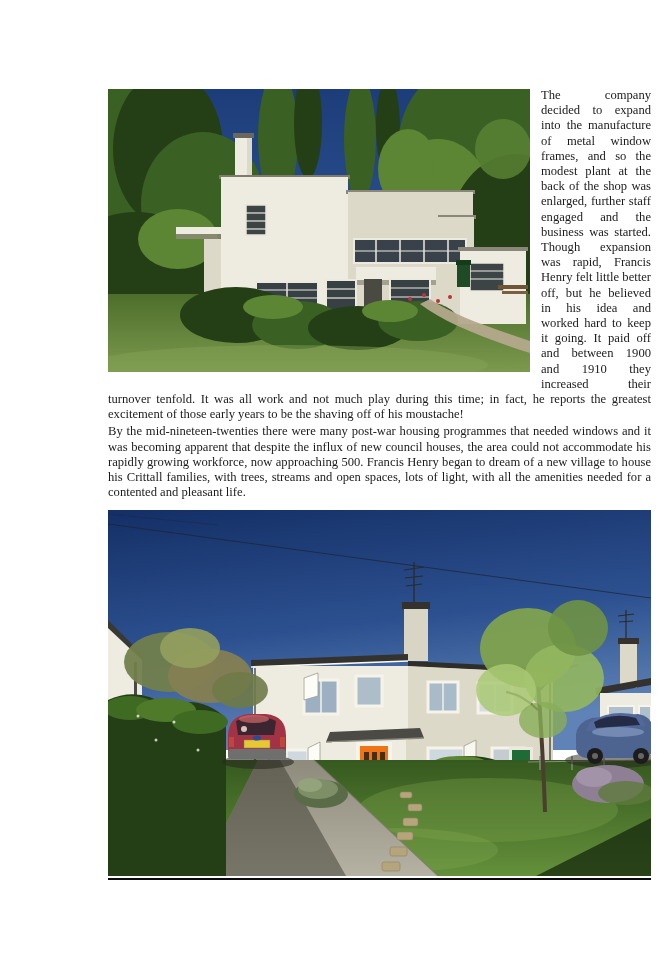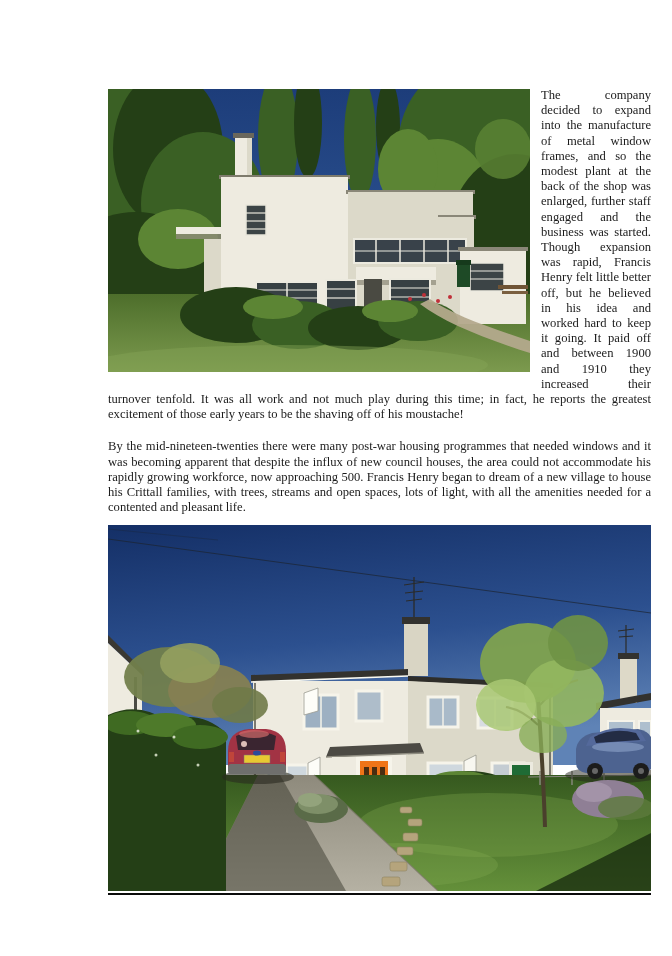--- a/index.html
+++ b/index.html
@@ -12,21 +12,21 @@
     overflow:hidden;
     padding-left:43px;
   }
   .content{padding:88px 64px 0 65px;}
   .para{
     font-size:12.6px;
     line-height:15.2px;
     text-align:justify;
     margin:0;
   }
-  .para + .para{margin-top:17px;}
+  .para + .para{margin-top:2px;}
   .fig1{
     float:left;
     width:422px;height:283px;
     margin:1px 11px 5px 0;
   }
   .fig1 svg,.fig2 svg{display:block;width:100%;height:100%;}
   .fig2wrap{
     clear:both;
     margin-top:10px;
     width:543px;

